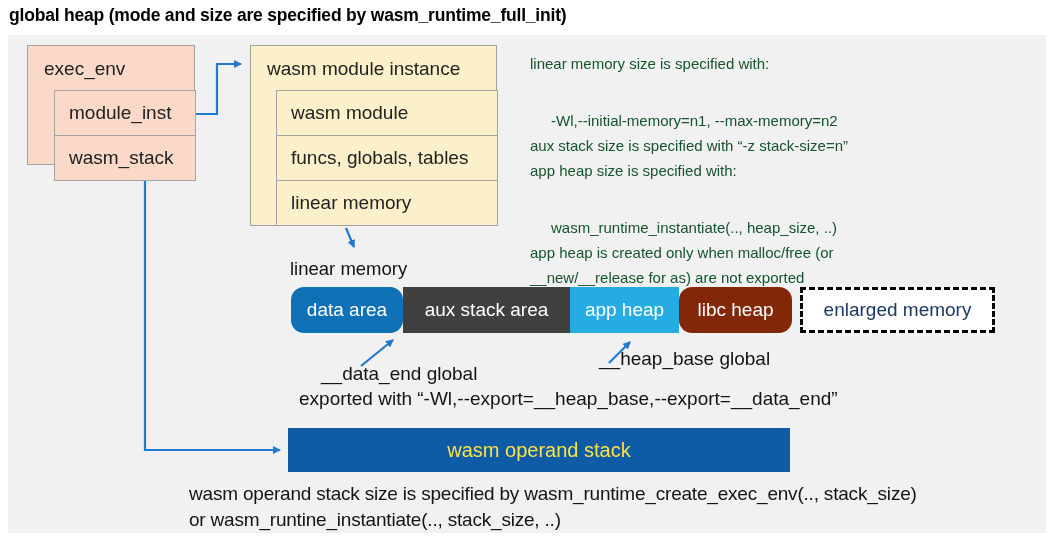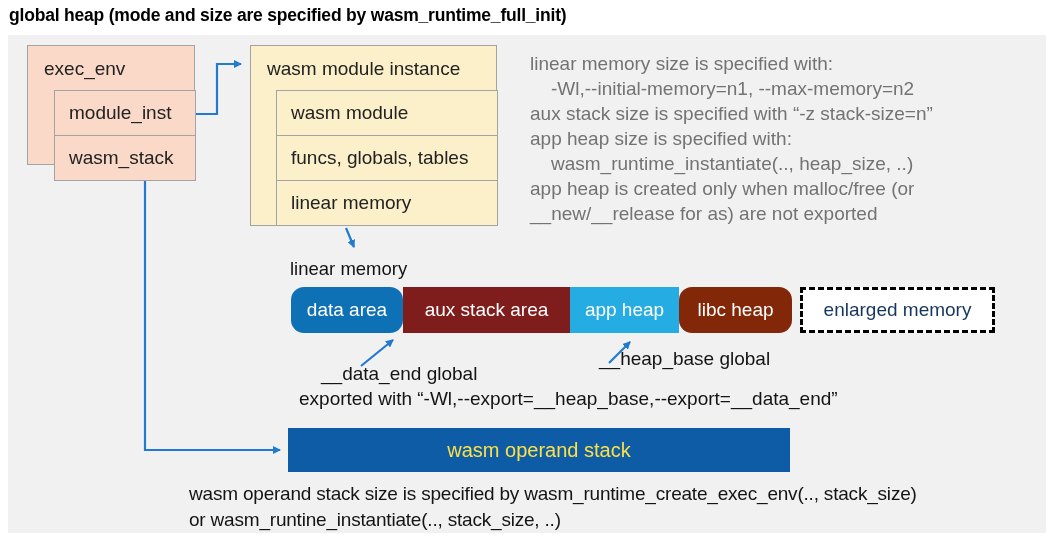--- a/index.html
+++ b/index.html
@@ -21,29 +21,29 @@
   .exec-env .row{left:26px;width:142px;}
   .exec-env .r0{top:44px;}
   .exec-env .r1{top:89px;}
   .mod-inst{left:250px;top:45px;width:247px;height:181px;}
   .mod-inst .row{left:25px;width:222px;}
   .mod-inst .r0{top:44px;}
   .mod-inst .r1{top:89px;}
   .mod-inst .r2{top:134px;}
 
   
-  .notes{position:absolute;left:530px;top:51px;z-index:2;font-size:19px;line-height:25px;color:#737373;}
-  .notes .indent{padding-left:21px;}
+  .notes{position:absolute;left:530px;top:51px;z-index:2;font-size:15px;line-height:25px;color:#14532d;}
+  .notes .indent{padding-left:21px;margin-top:32px;}
 
   
   .lm-label{position:absolute;left:290px;top:258px;font-size:18.5px;z-index:2;color:#141414;}
   .lm-bar{position:absolute;left:291px;top:287px;height:46px;display:flex;z-index:2;}
   .seg{height:46px;display:flex;align-items:center;justify-content:center;color:#ffffff;font-size:19px;box-sizing:border-box;}
   .seg-data{width:112px;background:#0e71b5;border-radius:13px;}
-  .seg-aux{width:167px;background:#7f1d1d;text-align:center;}
+  .seg-aux{width:167px;background:#404040;text-align:center;}
   .seg-app{width:109px;background:#25ace3;}
   .seg-libc{width:113px;background:#832709;border-radius:13px;}
   .seg-enlarged{width:195px;margin-left:8px;background:#ffffff;border:3px dashed #000000;color:#17365d;}
 
   .ann{position:absolute;z-index:2;font-size:19px;color:#141414;}
   .ann-dataend{left:321px;top:363px;}
   .ann-heapbase{left:599px;top:348px;}
   .ann-exported{left:299px;top:388px;}
 
   

